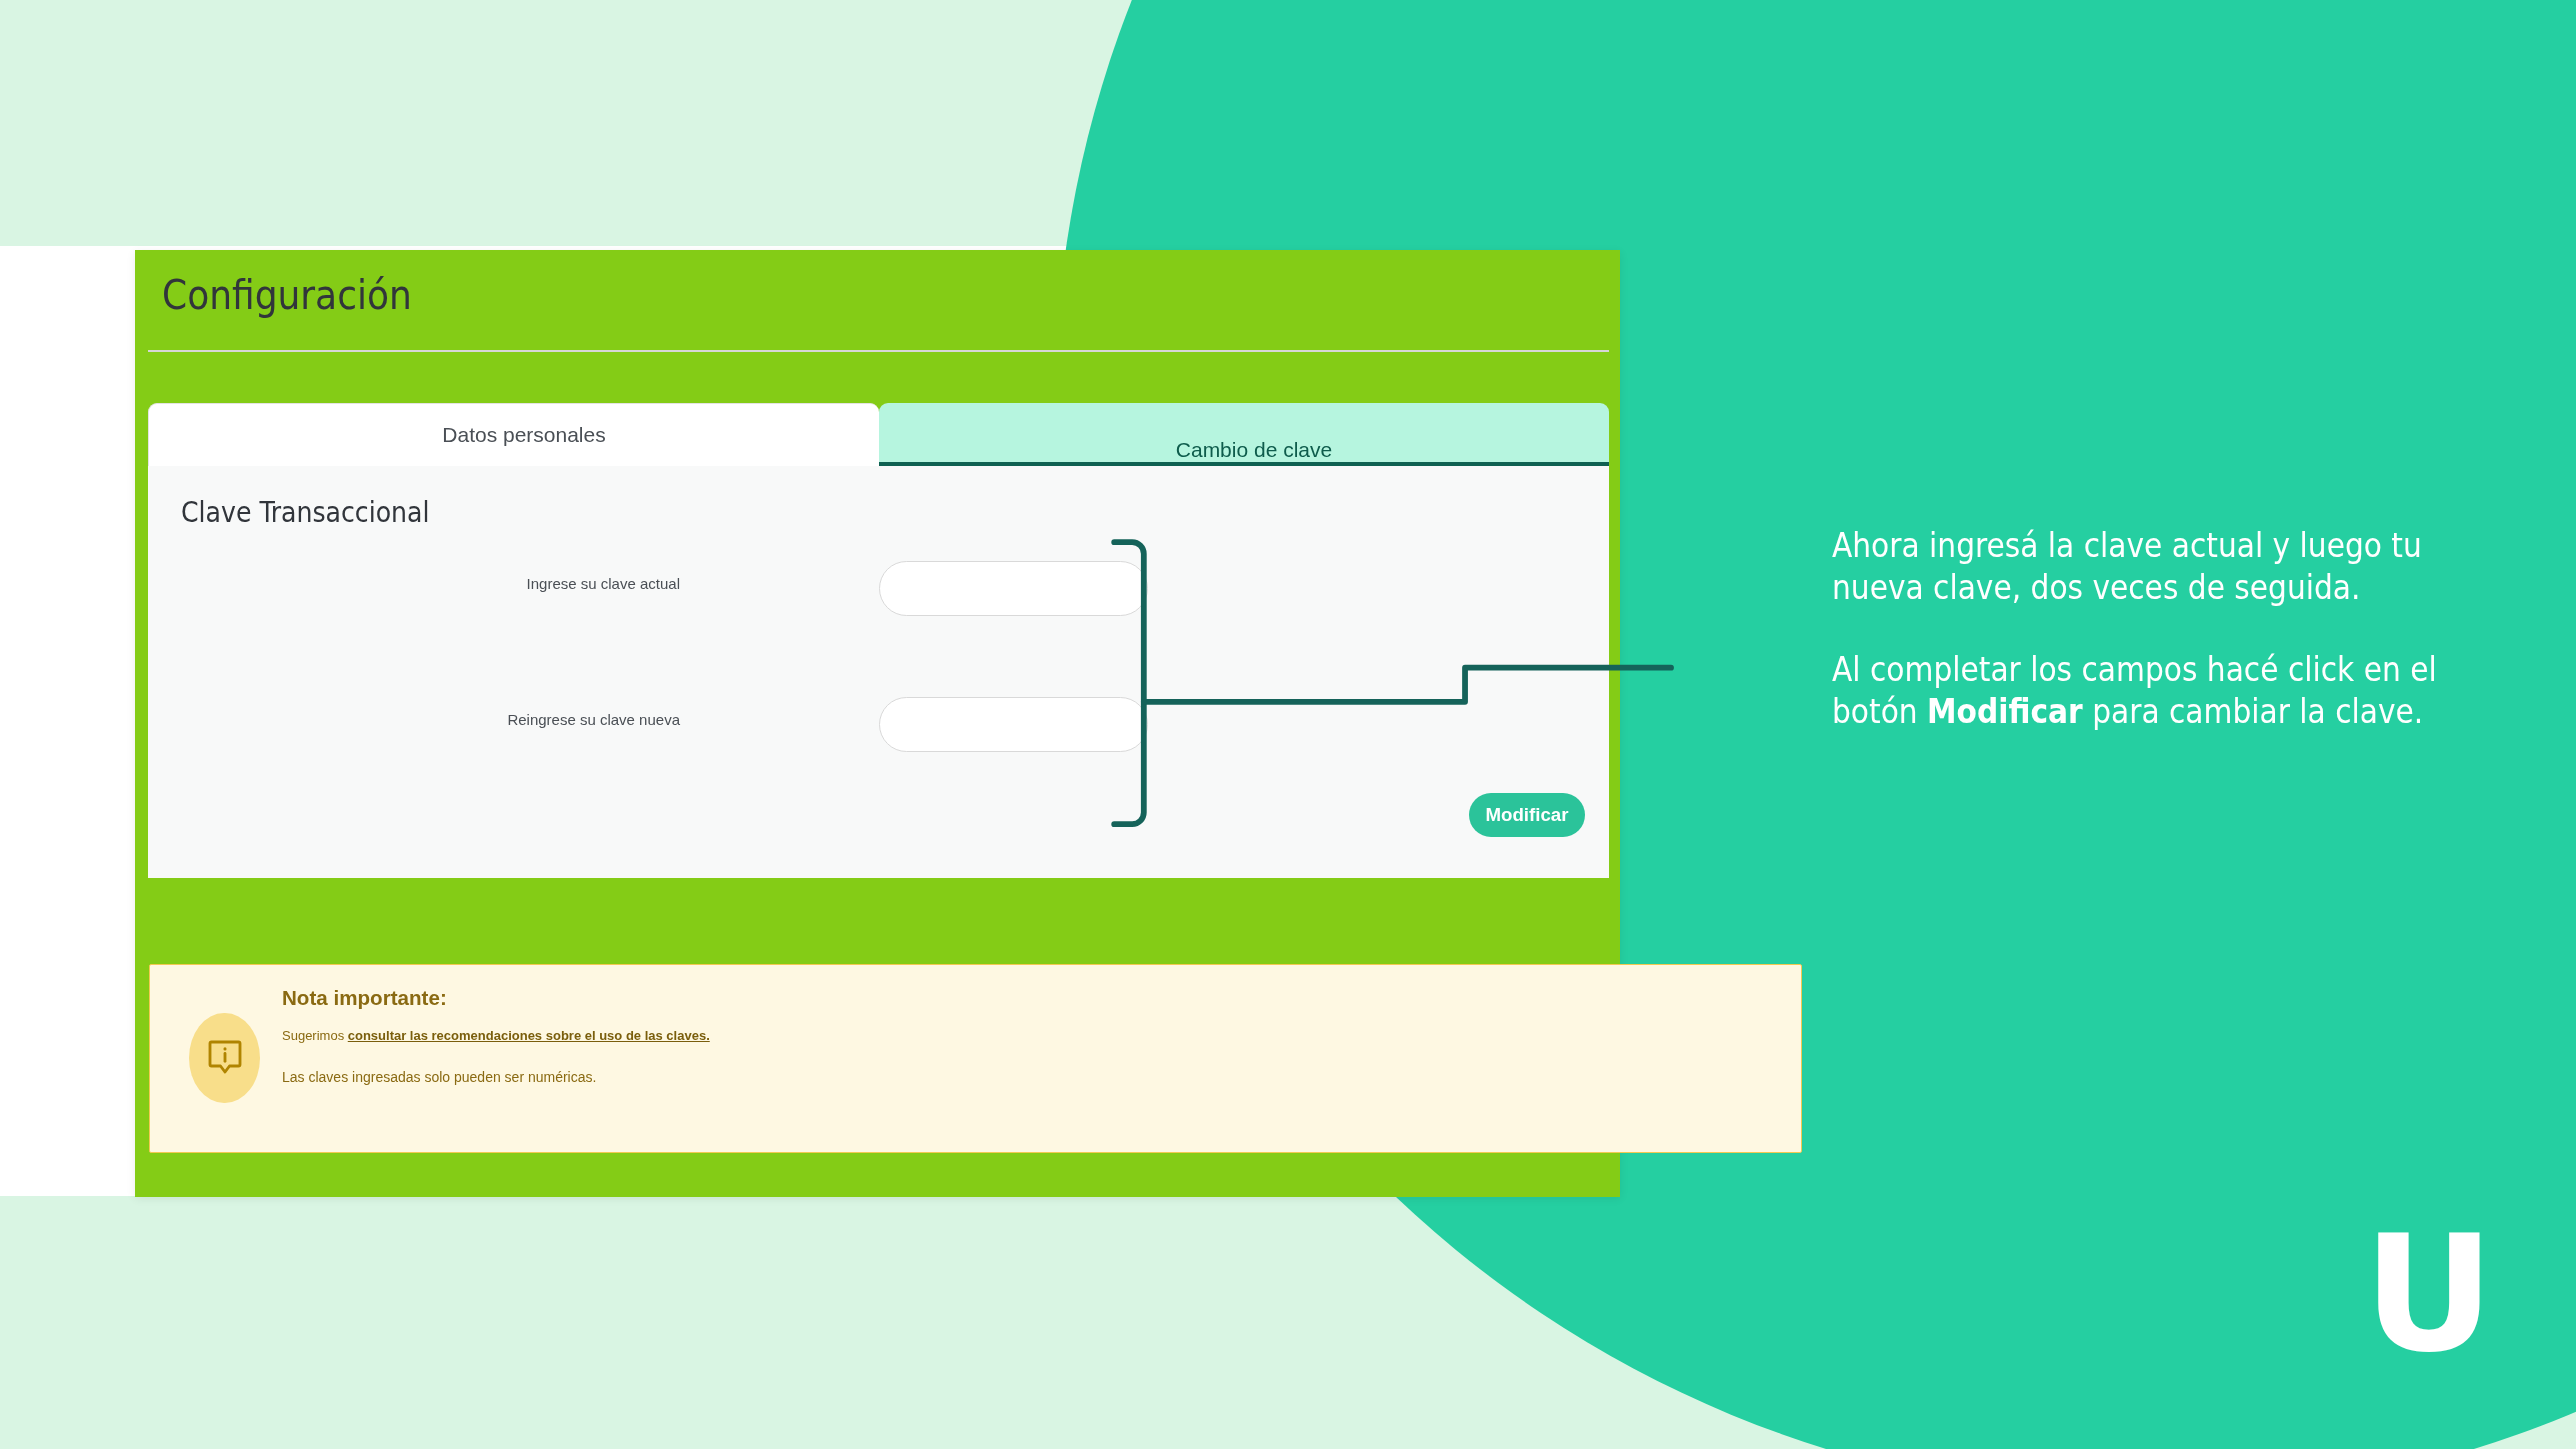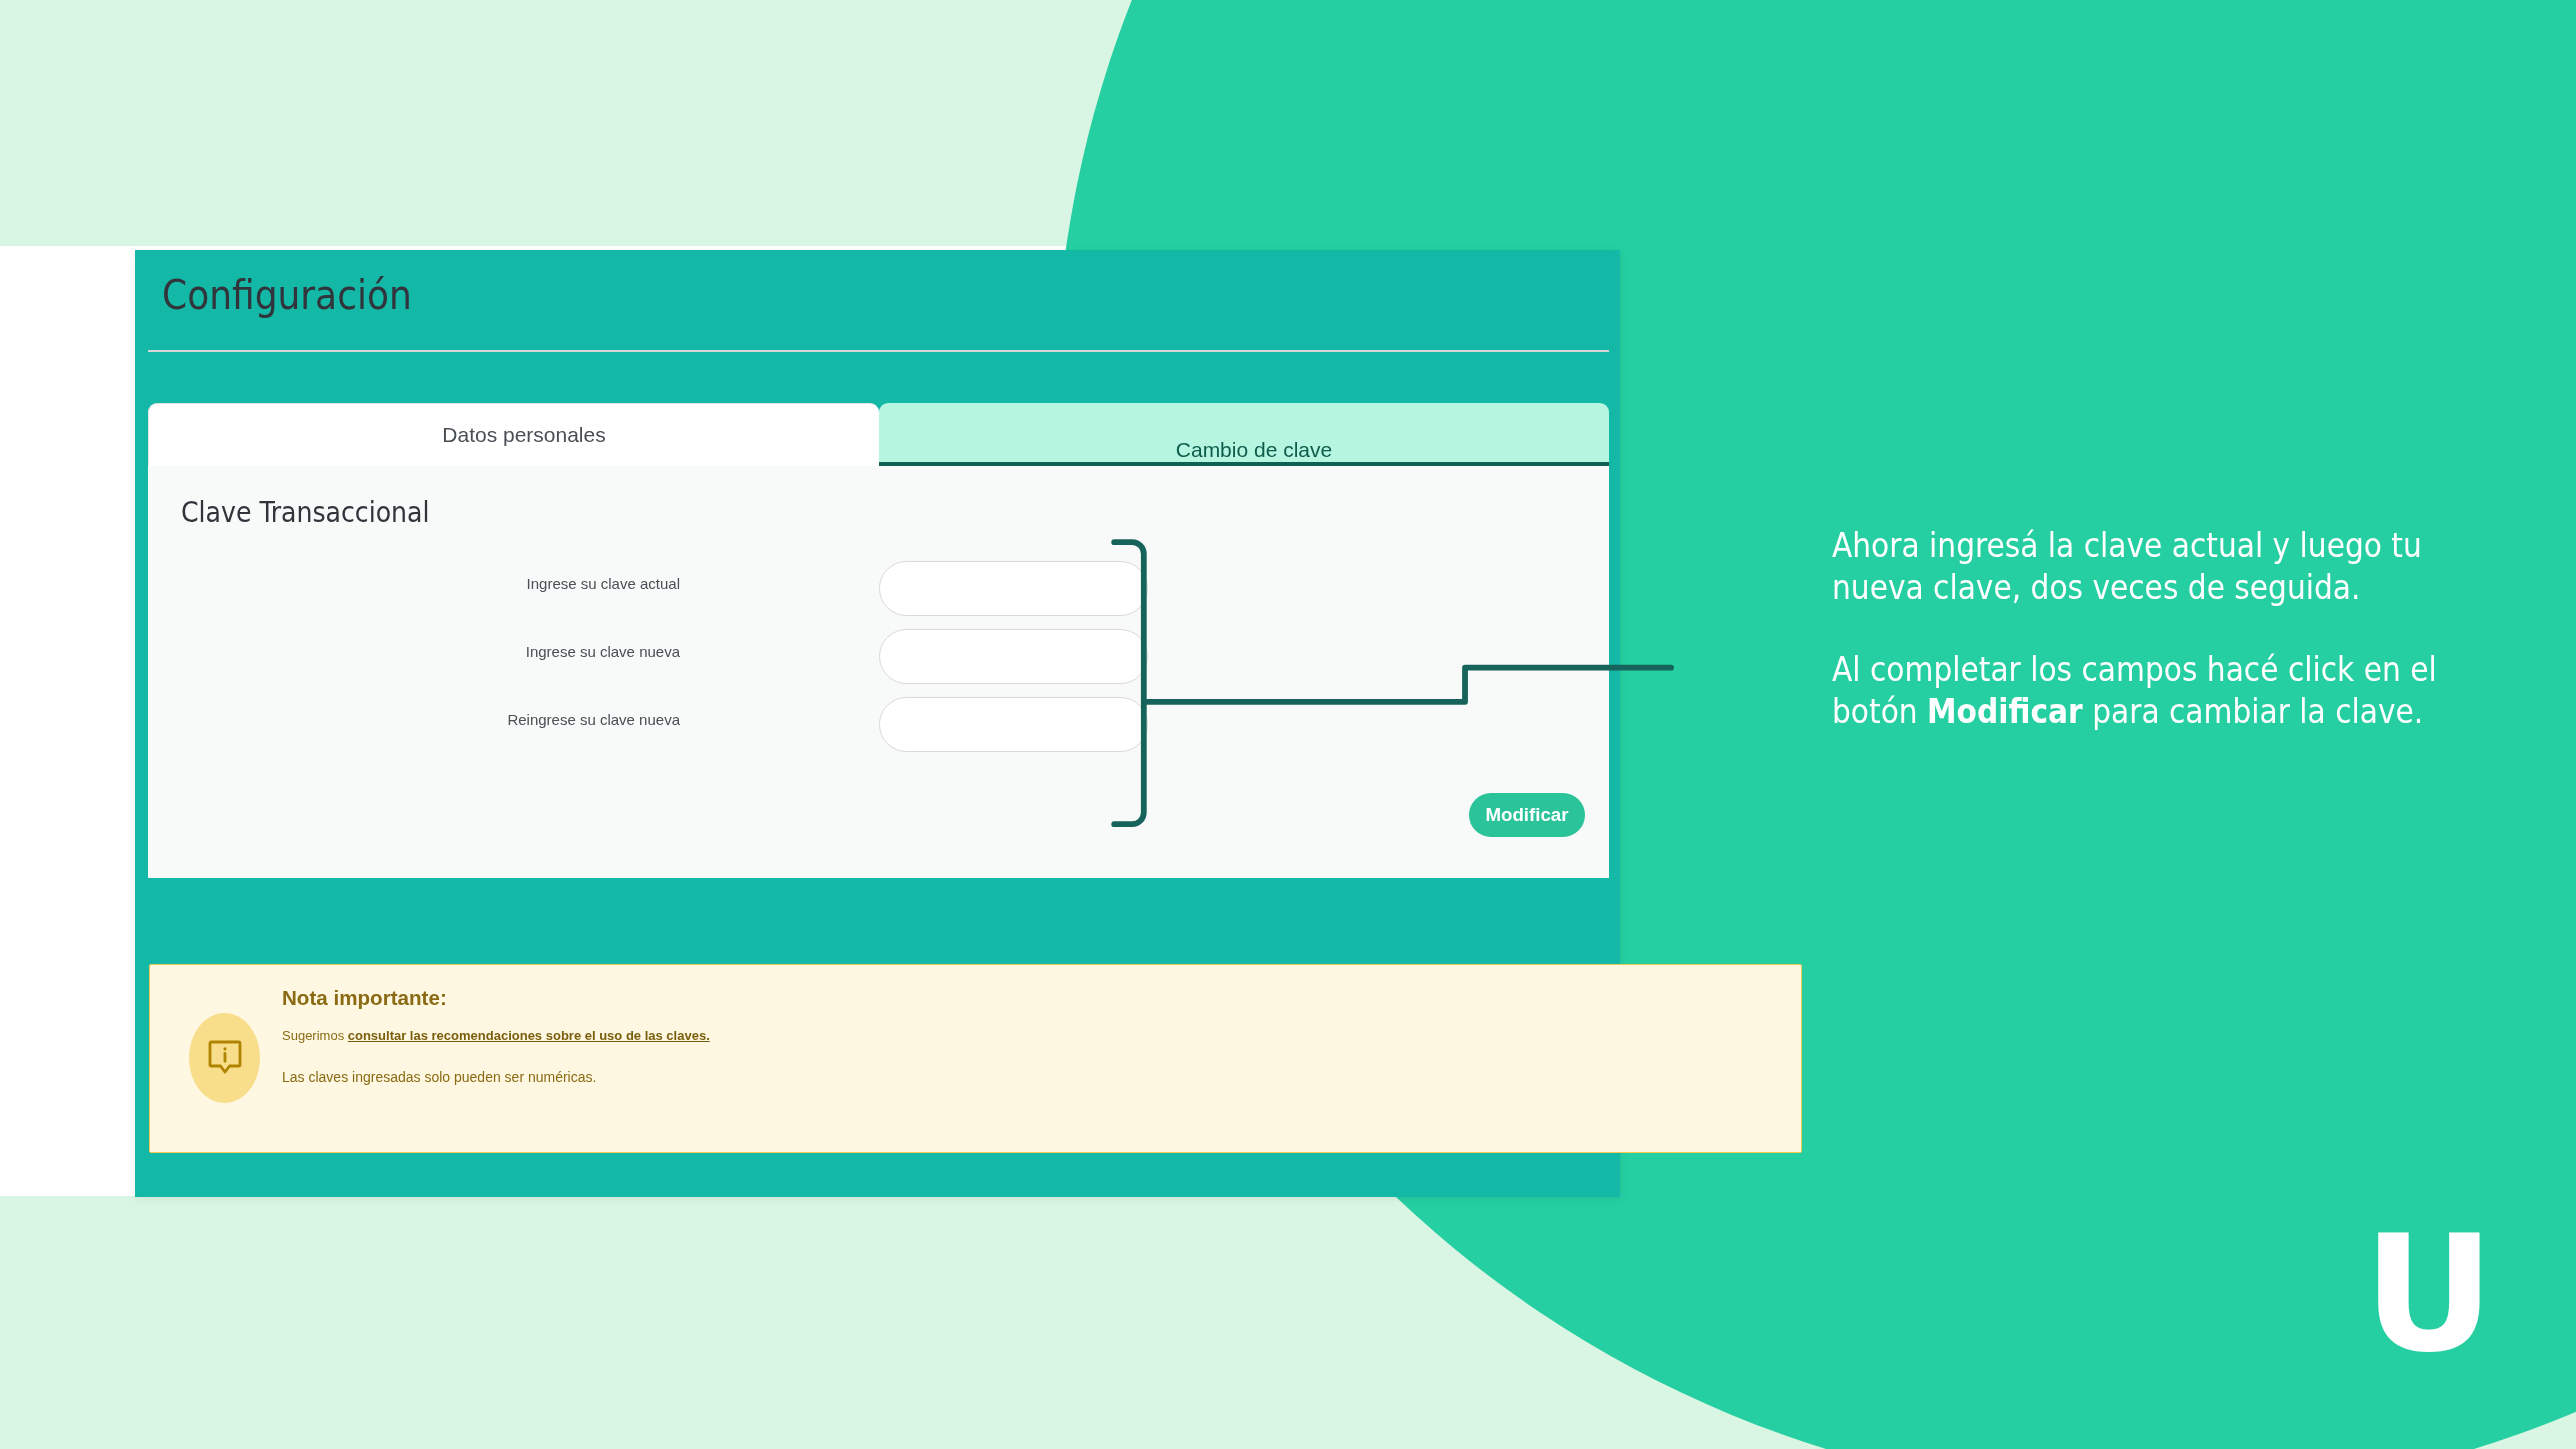--- a/index.html
+++ b/index.html
@@ -14,21 +14,21 @@
   #bg-circle{position:absolute;left:1055px;top:-692px;width:2190px;height:2190px;border-radius:50%;background:#25CFA1;}
   #logo-u{
     position:absolute;left:2344px;top:1211px;width:167px;height:167px;
     color:#ffffff;font-size:161px;font-weight:bold;line-height:167px;text-align:center;
     font-family:"DejaVu Sans", sans-serif;letter-spacing:-2.6px;
   }
 
   
   #card{
     position:absolute;left:135px;top:250px;width:1485px;height:947px;
-    background:#14b8a6;box-shadow:0 1.9px 9px rgba(0,0,0,.08);
+    background:#84cc16;box-shadow:0 1.9px 9px rgba(0,0,0,.08);
   }
   #card-header{padding:22px 27px 0 27px;}
   #page-title{
     font-size:40px;color:#31353B;font-weight:normal;margin:0;
     font-family:"DejaVu Sans Condensed","Liberation Sans",sans-serif;
   }
   #header-divider{position:absolute;left:13px;top:100px;width:1461px;height:1.9px;background:#D6D6D6;}
 
   
   #tab-row{position:absolute;left:13px;top:153px;width:1461px;height:63px;display:flex;}
@@ -125,24 +125,20 @@
   </div>
 
   <div id="form-panel">
     <div id="section-title">Clave Transaccional</div>
 
     <div class="field-row" id="row-1">
       <div class="field-label">Ingrese su clave actual</div>
       <input class="field-input" type="password" placeholder="" style="">
     </div>
 
-    <div class="field-row" id="row-2">
-      <div class="field-label">Ingrese su clave nueva</div>
-      <input class="field-input" type="password" placeholder="" style="">
-    </div>
 
     <div class="field-row" id="row-3">
       <div class="field-label">Reingrese su clave nueva</div>
       <input class="field-input" type="password" placeholder="" style="">
     </div>
 
     <button id="modify-button">Modificar</button>
   </div>
 
   <div id="note-box">

